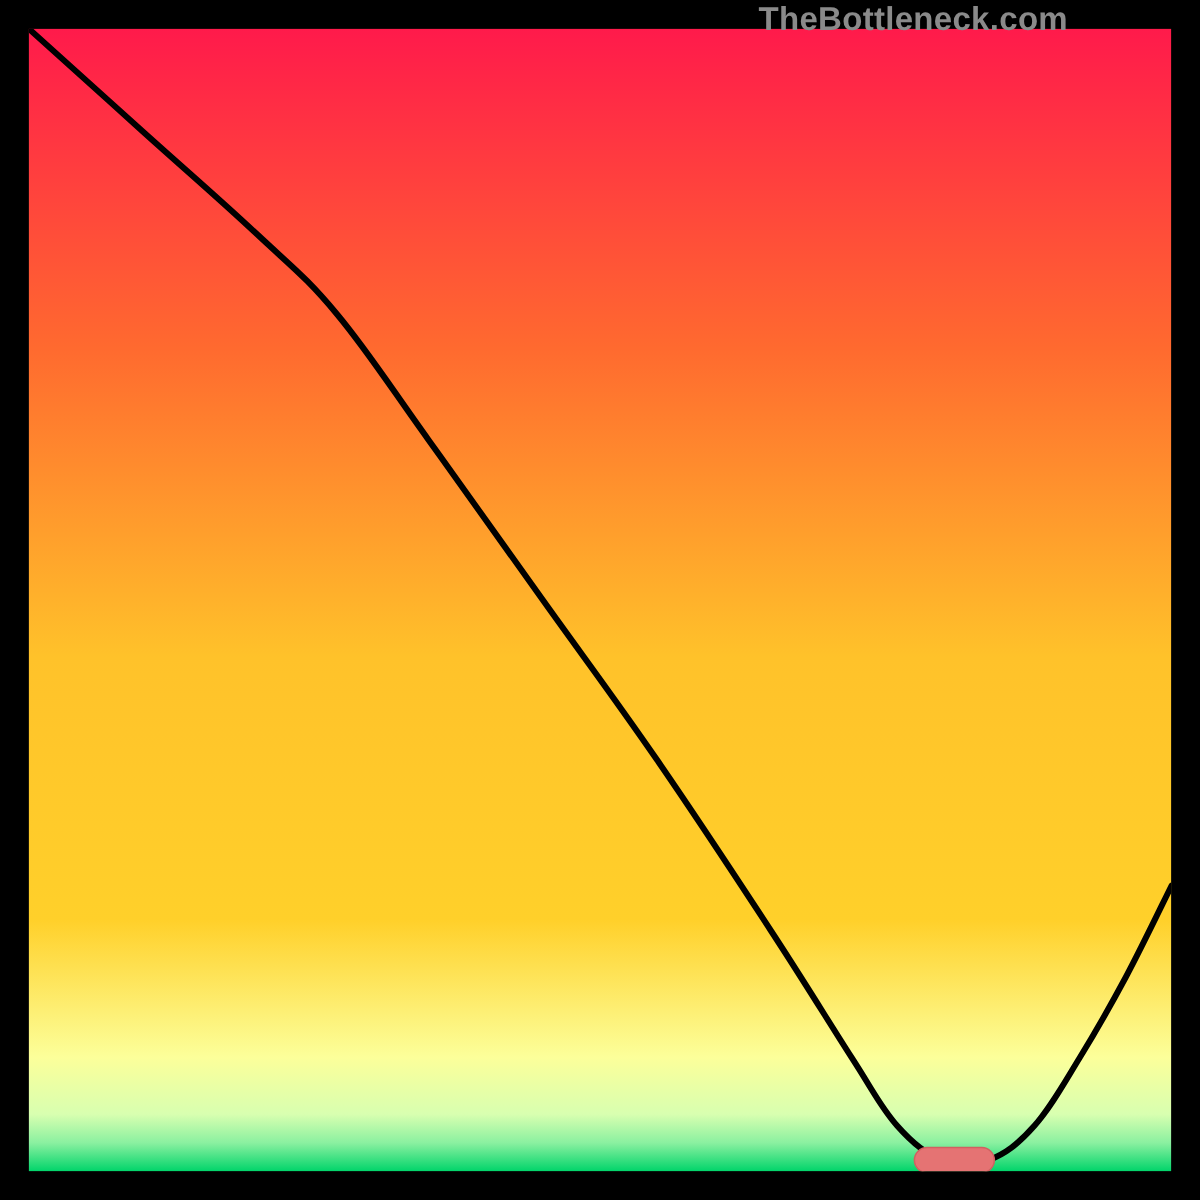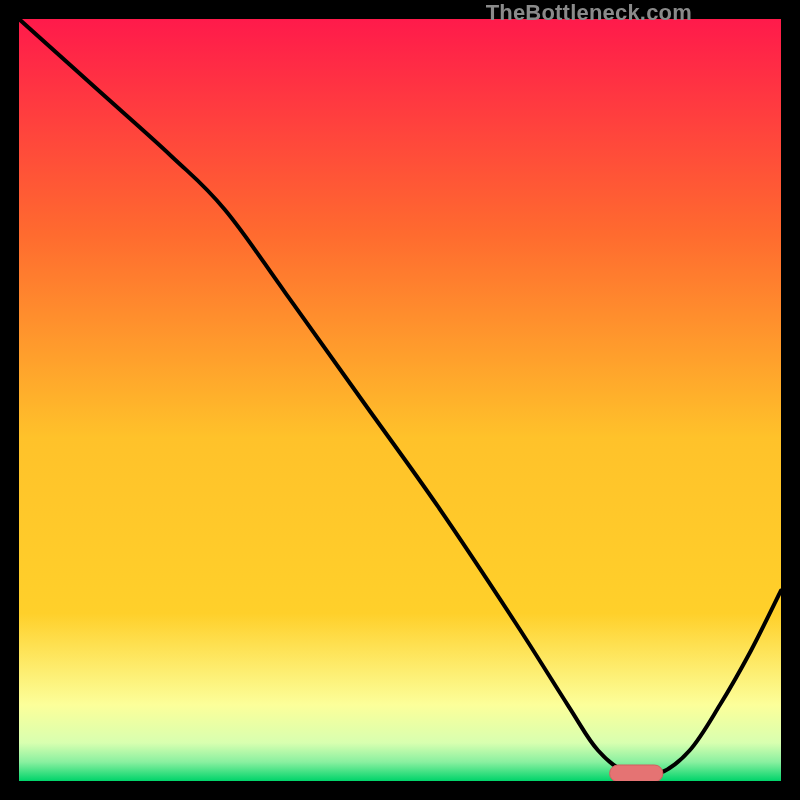--- a/index.html
+++ b/index.html
@@ -10,20 +10,21 @@
     background: #000;
     overflow: hidden;
   }
   .frame {
     position: absolute;
     left: 0;
     top: 0;
     width: 712px;
     height: 800px;
     background: #000;
+    padding-left: 20px;
   }
   .plot {
     position: absolute;
     left: 19px;
     top: 19px;
     width: 762px;
     height: 762px;
     overflow: hidden;
   }
   .watermark {

